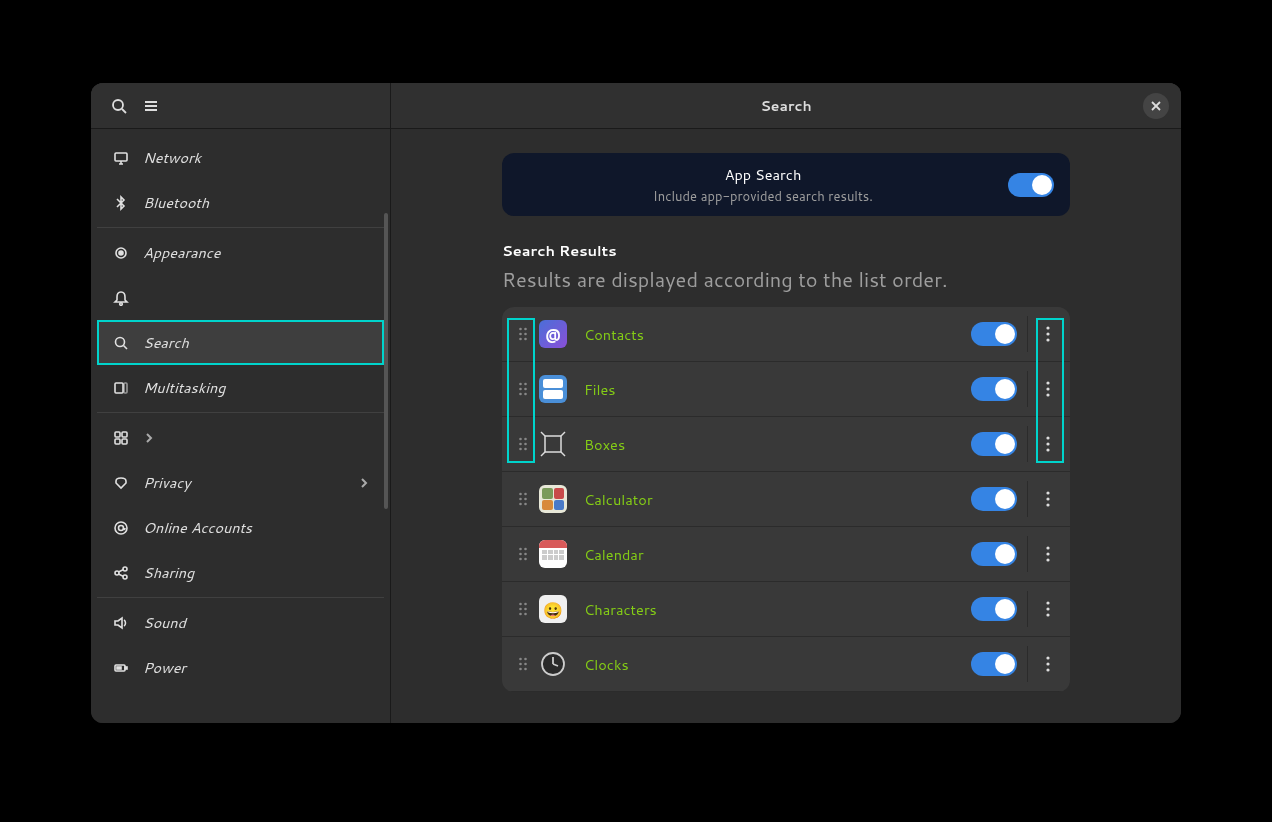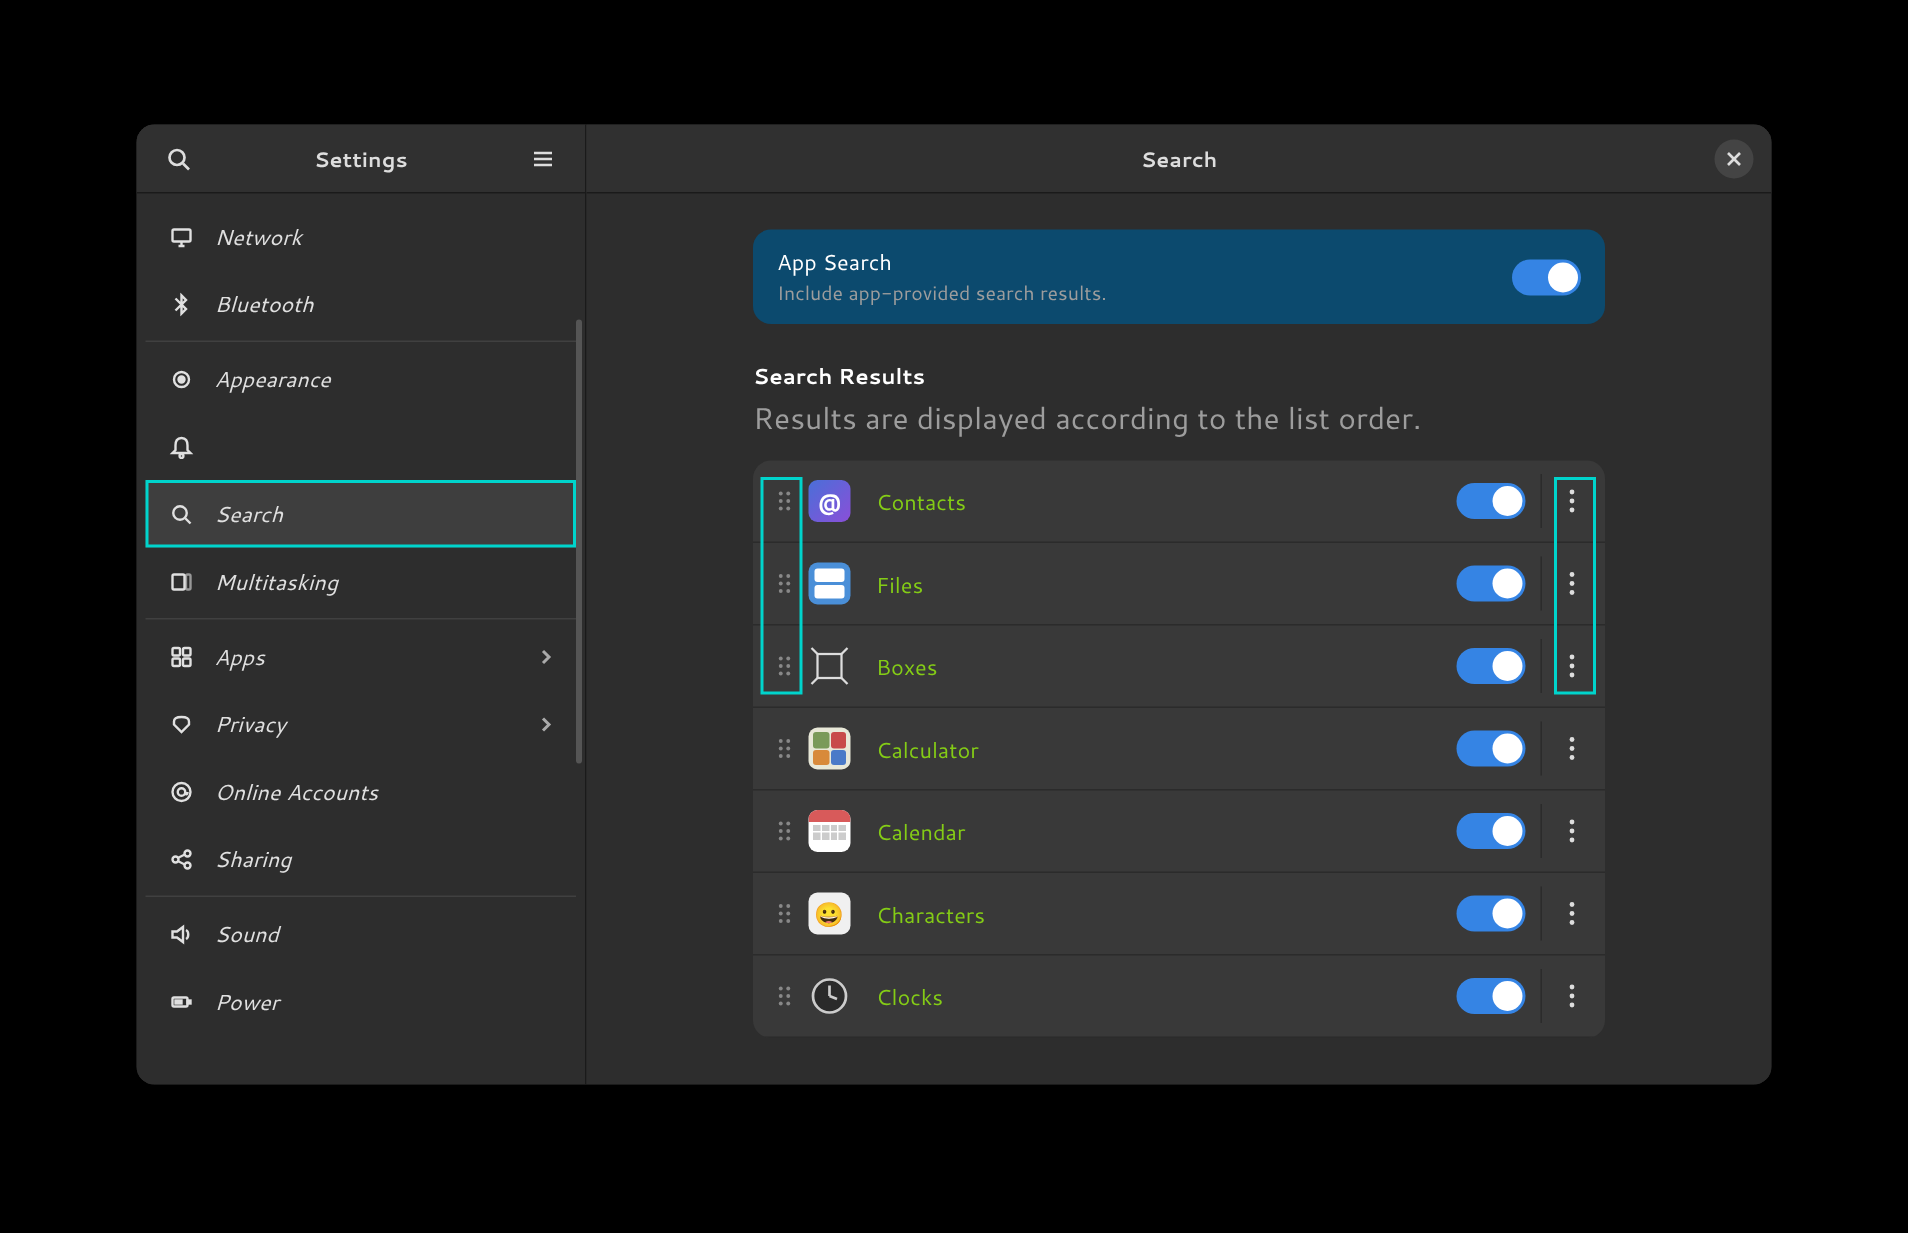--- a/index.html
+++ b/index.html
@@ -129,24 +129,25 @@
   overflow-y: auto;
   padding: 24px 0 0 0;
   display: flex;
   flex-direction: column;
   align-items: center;
 }
 .content-inner {
   width: 568px;
 }
 .card {
-  background: #0c4a6e;
+  background: #0f172a;
   border-radius: 12px;
   overflow: hidden;
   margin-bottom: 24px;
+  text-align: center;
 }
 .card-row {
   display: flex;
   align-items: center;
   padding: 11px 16px;
   border-bottom: 1px solid #2b2b2b;
   min-height: 54px;
 }
 .card-row:last-child { border-bottom: none; }
 .card-row.clickable { cursor: pointer; }
@@ -266,21 +267,20 @@
 <div class="window">
 
   <div class="sidebar">
     <div class="sidebar-header">
       <div class="icon-btn">
         <svg width="16" height="16" viewBox="0 0 16 16" fill="none" stroke="currentColor" stroke-width="1.8">
             <circle cx="7" cy="7" r="5"></circle>
             <line x1="11" y1="11" x2="15" y2="15"></line>
           </svg>
       </div>
-      <div class="title">Settings</div>
       <div class="icon-btn">
         <svg width="16" height="16" viewBox="0 0 16 16" fill="none" stroke="currentColor" stroke-width="1.8">
             <line x1="2" y1="4" x2="14" y2="4"></line>
             <line x1="2" y1="8" x2="14" y2="8"></line>
             <line x1="2" y1="12" x2="14" y2="12"></line>
           </svg>
       </div>
     </div>
     <div class="sidebar-list" id="sidebar-list">
         <div class="sidebar-section">
@@ -343,21 +343,20 @@
         <div class="sidebar-section">
           <div class="sidebar-item">
             <span class="icon">
               <svg width="16" height="16" viewBox="0 0 16 16" fill="none" stroke="currentColor" stroke-width="1.6">
                 <rect x="2" y="2" width="5" height="5" rx="1"></rect>
                 <rect x="9" y="2" width="5" height="5" rx="1"></rect>
                 <rect x="2" y="9" width="5" height="5" rx="1"></rect>
                 <rect x="9" y="9" width="5" height="5" rx="1"></rect>
               </svg>
             </span>
-            <span class="label">Apps</span>
             <span class="chev">
               <svg width="12" height="12" viewBox="0 0 12 12" fill="none" stroke="currentColor" stroke-width="2">
                 <polyline points="4,2 8,6 4,10"></polyline>
               </svg>
             </span>
           </div>
           <div class="sidebar-item">
             <span class="icon">
               <svg width="16" height="16" viewBox="0 0 16 16" fill="none" stroke="currentColor" stroke-width="1.6">
                 <path d="M3 8 L3 6 C3 4 5 3 8 3 C11 3 13 4 13 6 L13 8 L8 13 Z"></path>

